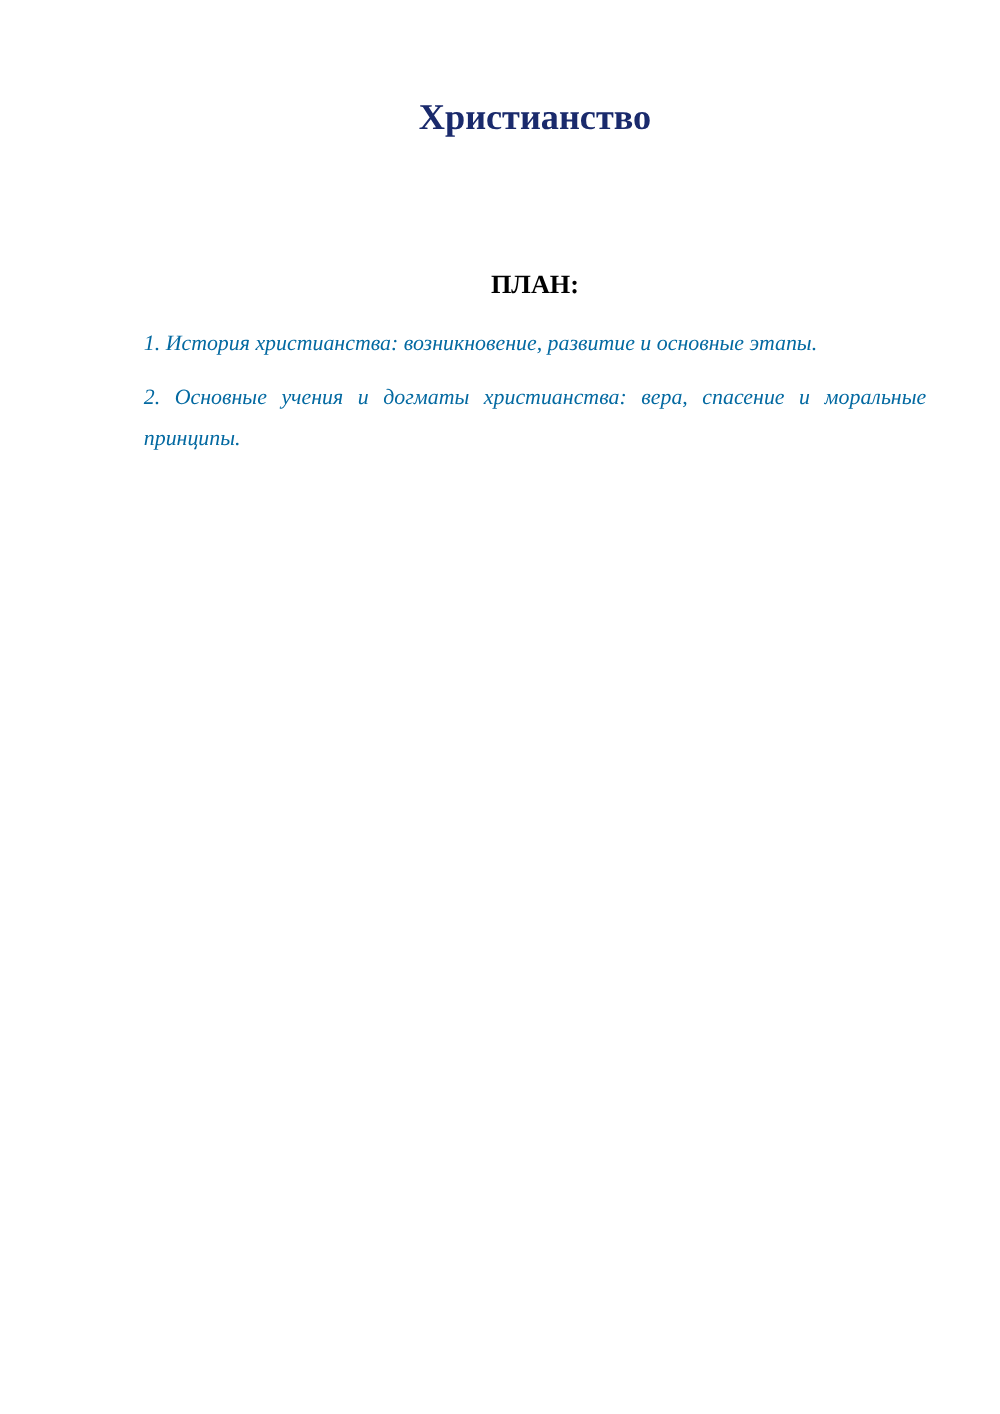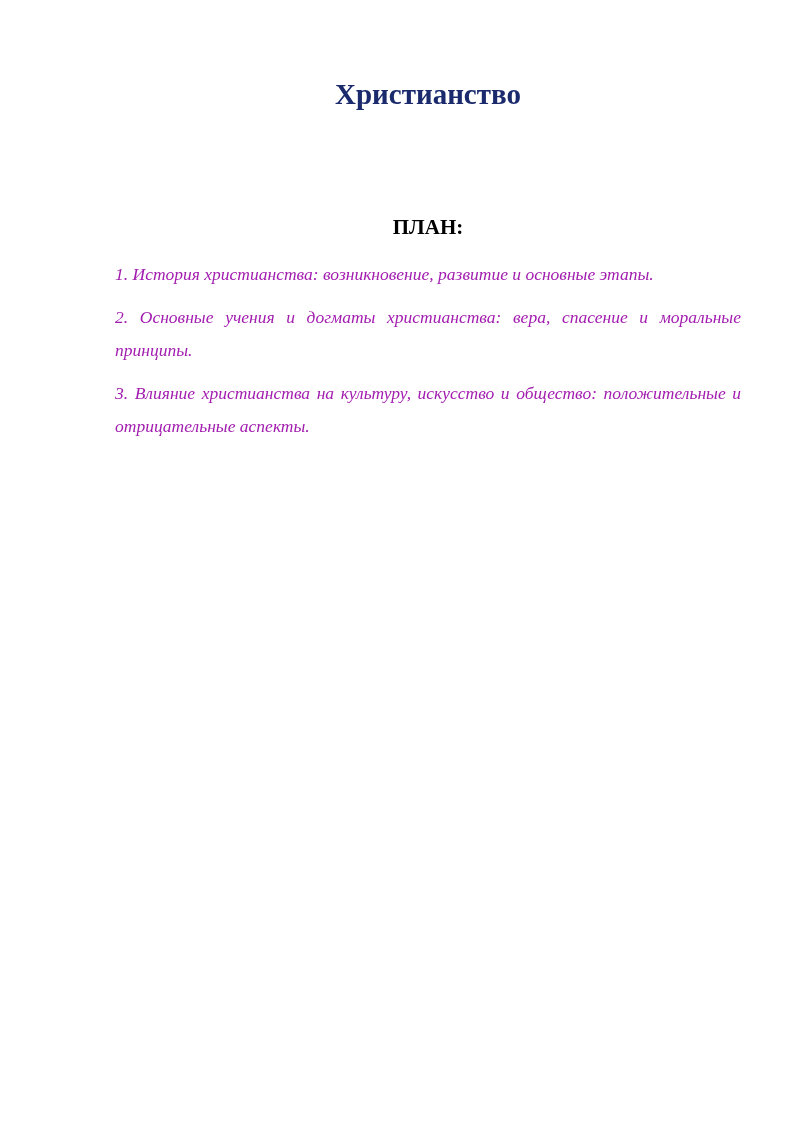--- a/index.html
+++ b/index.html
@@ -10,29 +10,28 @@
       font-family: "Liberation Serif", serif; font-weight: bold; font-size: 29px;
       color: #1a2a6c; margin: 0; line-height: 40px;
     }
     .plan-heading {
       position: absolute; left: 0; top: 213px; width: 856px; text-align: center;
       font-family: "Liberation Serif", serif; font-weight: bold; font-size: 21px;
       color: #000; margin: 0; line-height: 28px;
     }
     .plan-list {
       position: absolute; left: 115px; top: 258px; width: 626px; margin: 0; padding: 0; list-style: none;
-      font-family: "Liberation Serif", serif; font-style: italic; font-size: 17.5px; color: #a21caf;
+      font-family: "Liberation Serif", serif; font-style: italic; font-size: 17.5px; color: #0369a1;
     }
     .plan-item { text-align: justify; line-height: 33px; margin: 0 0 10px 0; }
     .plan-item.spread { text-align-last: left; }
   </style>
 </head>
 <body>
 
 <div class="page">
   <h1 class="title">Христианство</h1>
   <h2 class="plan-heading">ПЛАН:</h2>
   <ol class="plan-list">
     <li class="plan-item">1. История христианства: возникновение, развитие и основные этапы.</li>
     <li class="plan-item spread">2. Основные учения и догматы христианства: вера, спасение и моральные принципы.</li>
-    <li class="plan-item spread">3. Влияние христианства на культуру, искусство и общество: положительные и отрицательные аспекты.</li>
   </ol>
 </div>
 
 </body></html>

